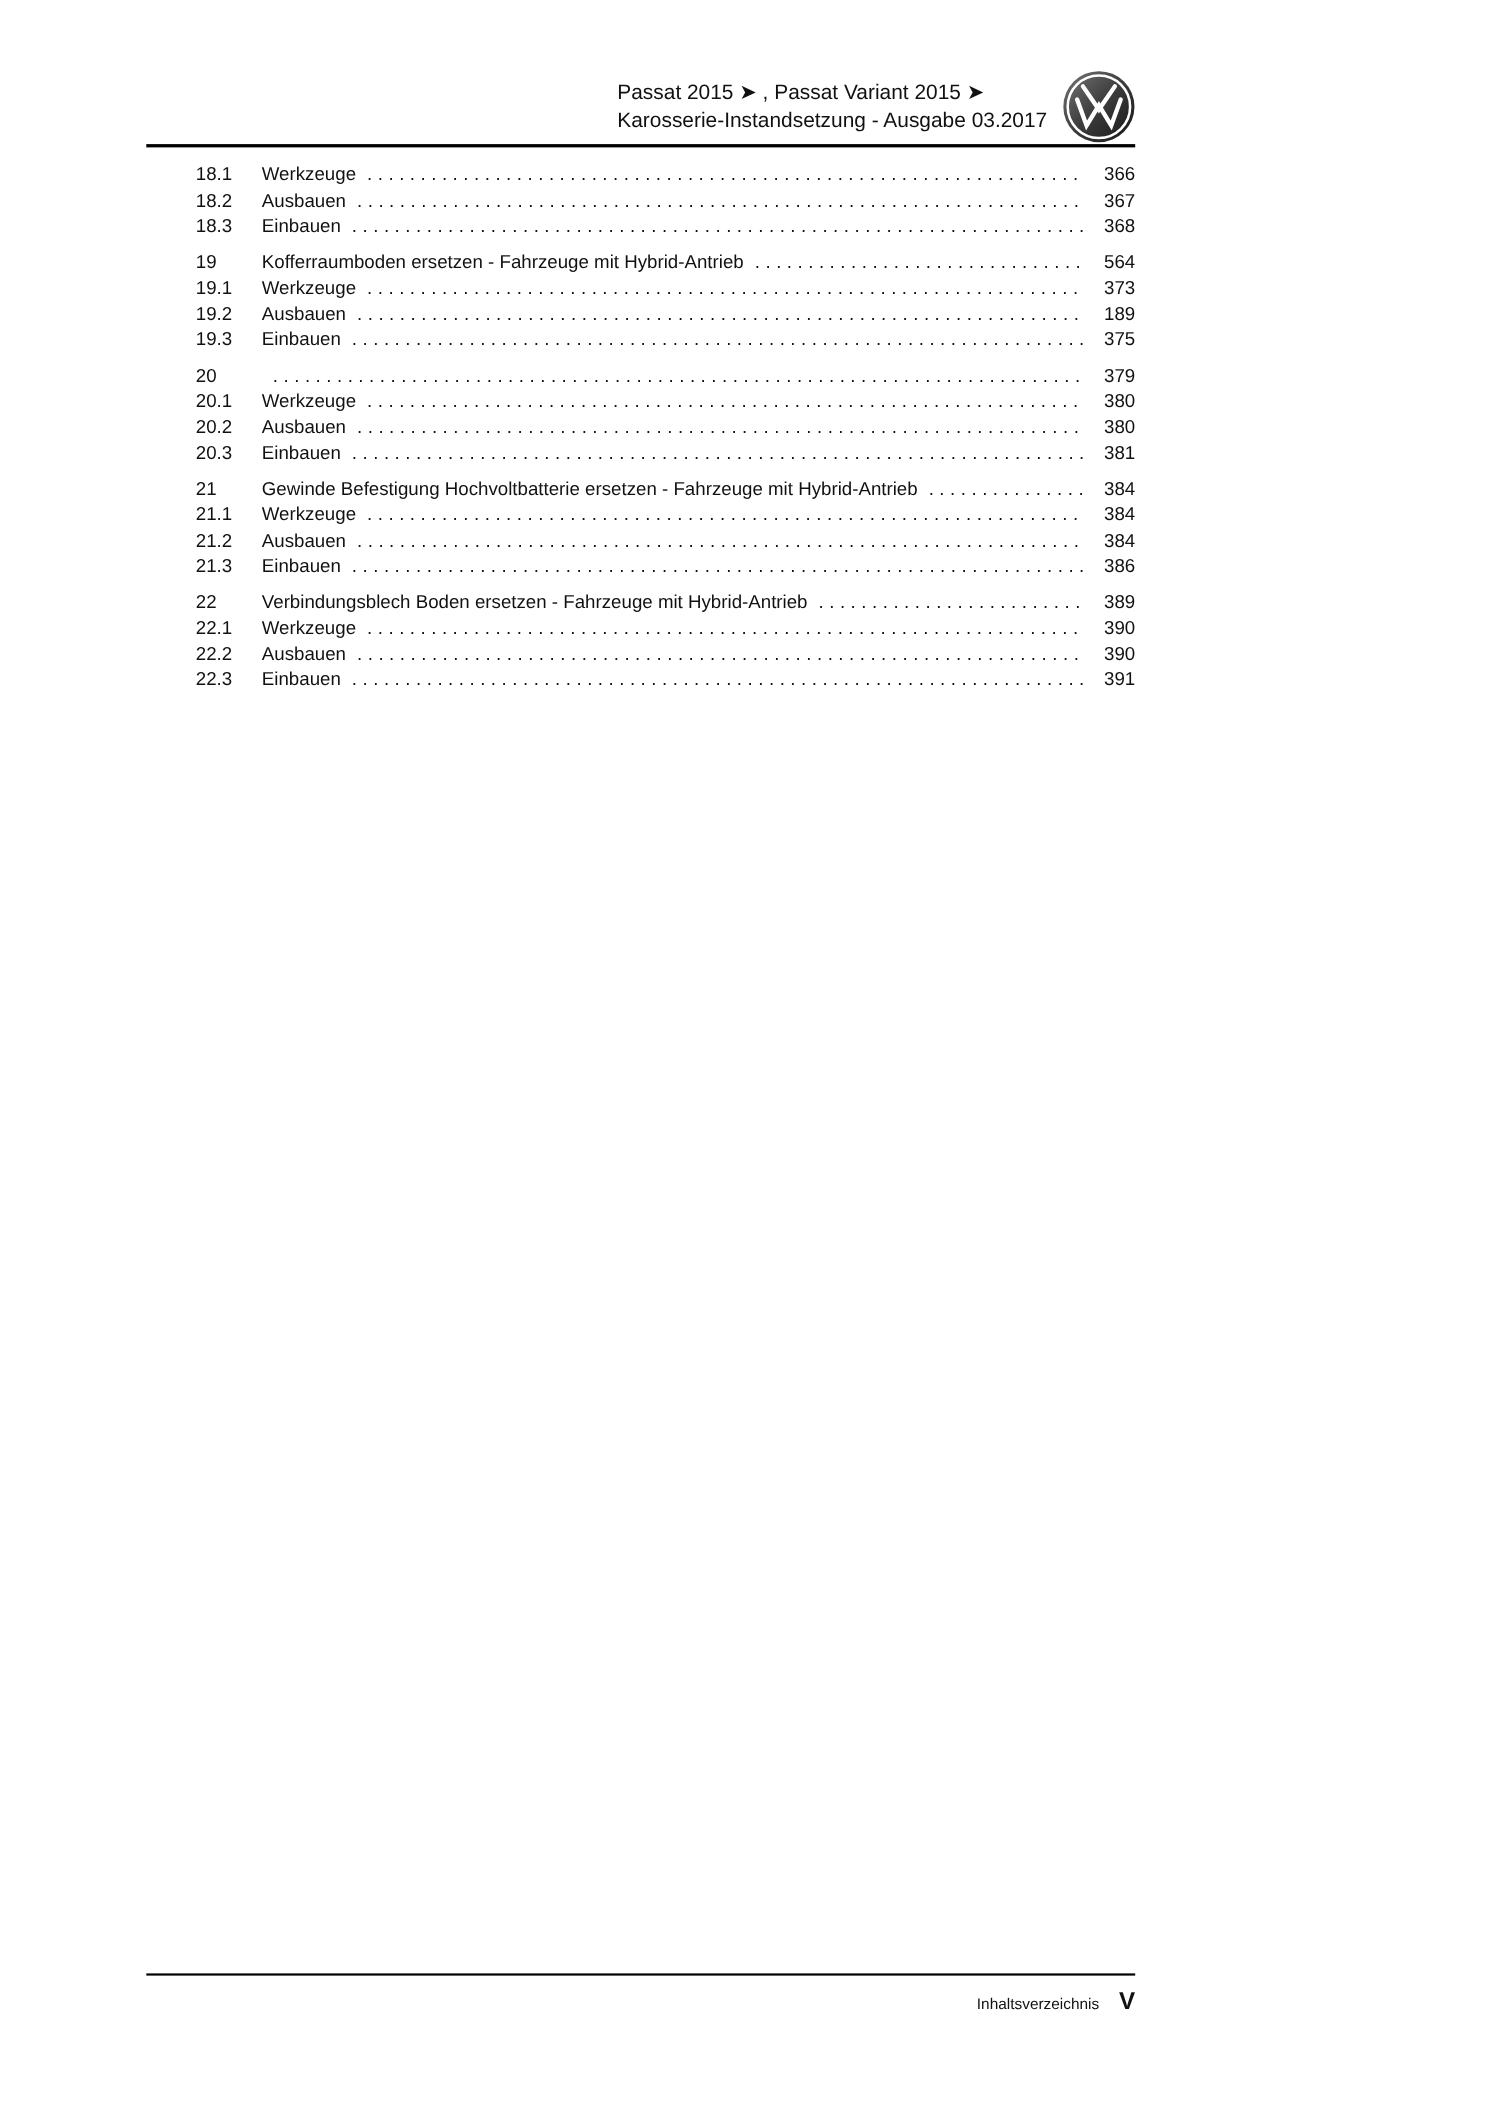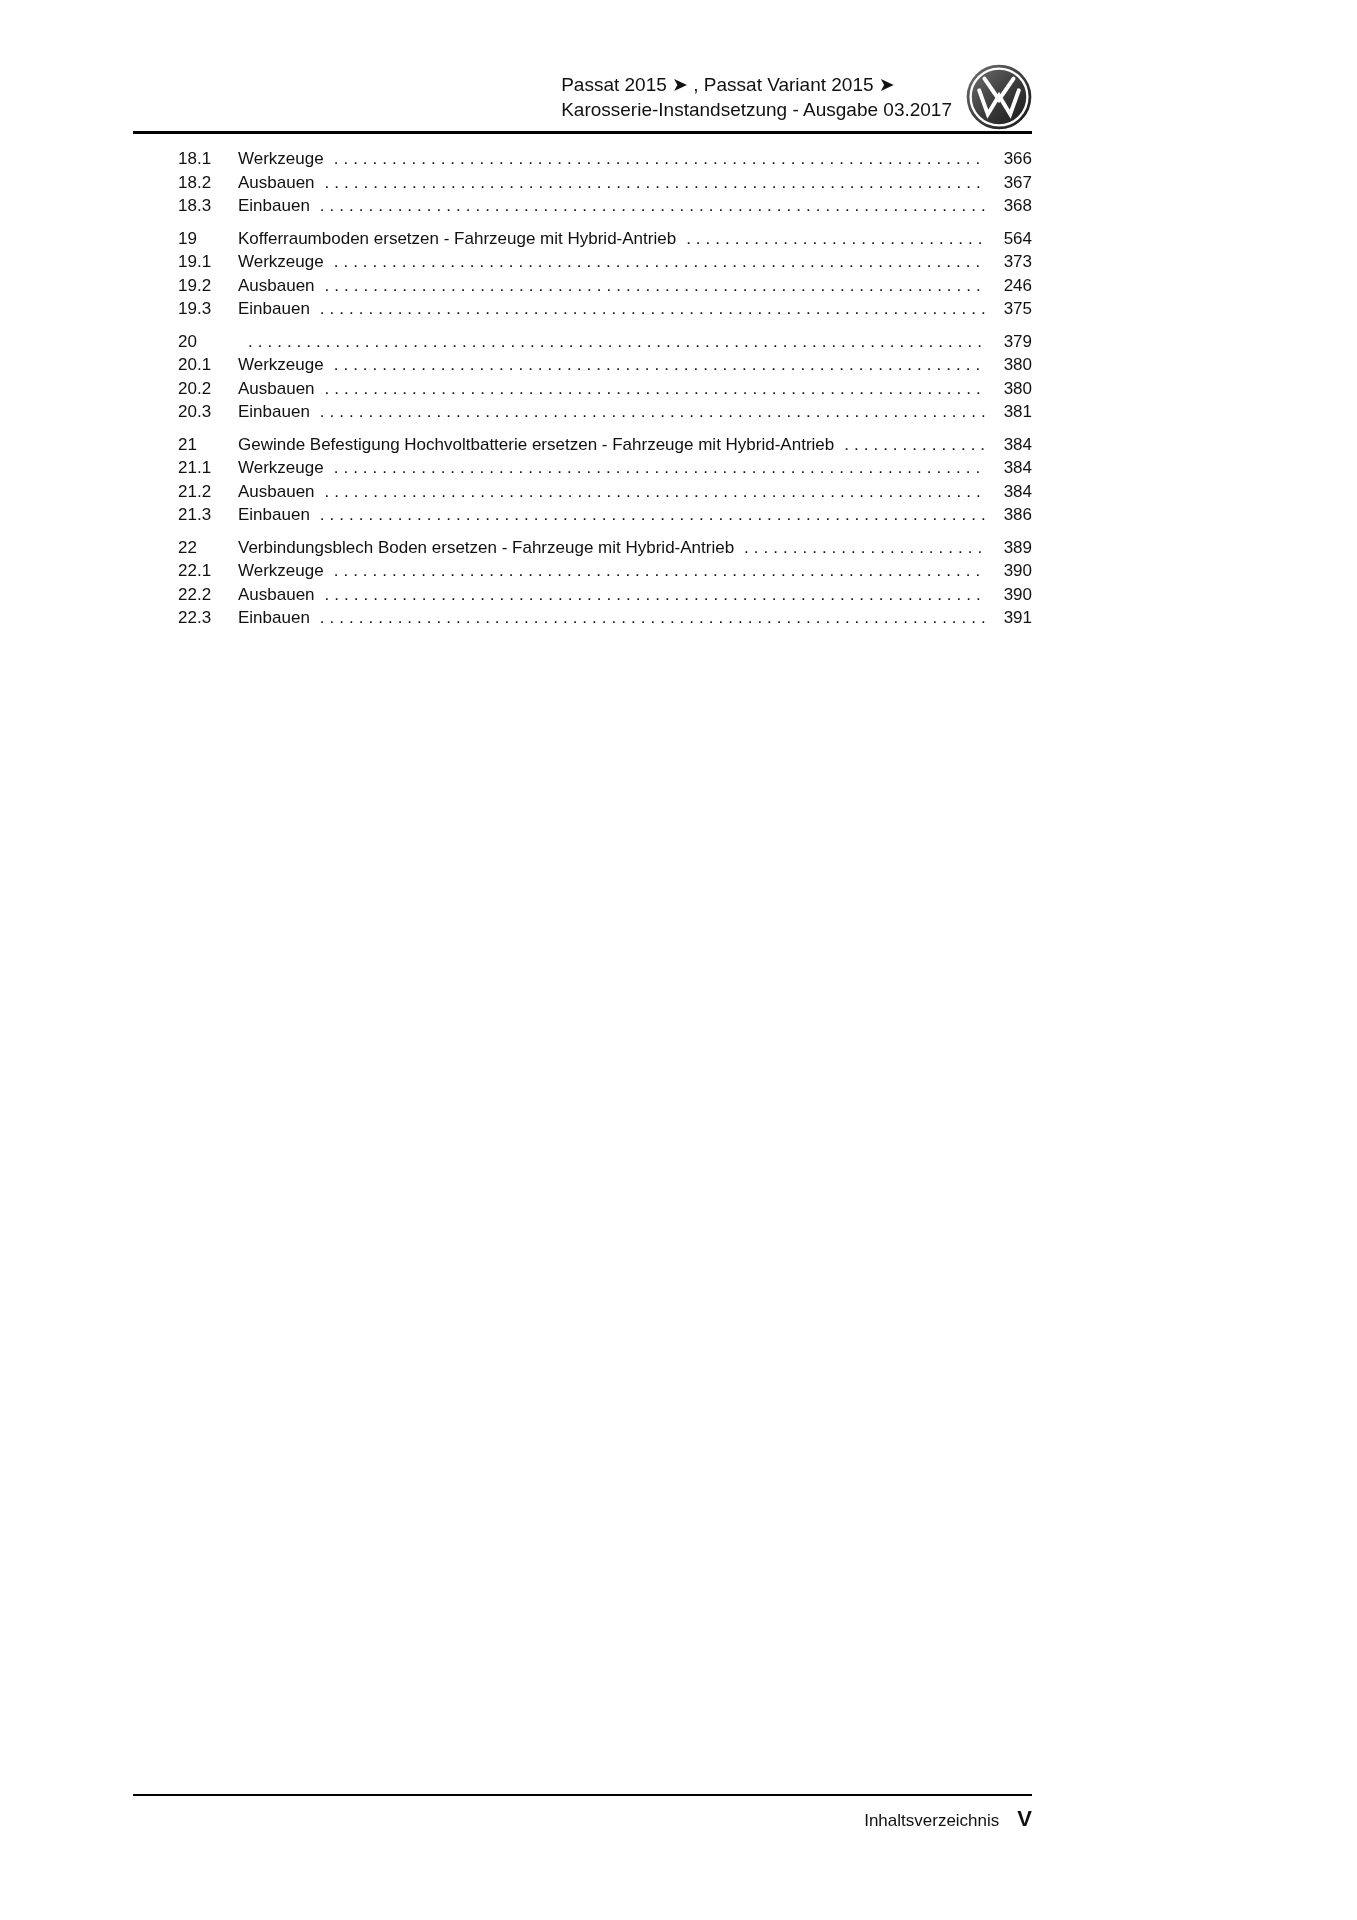--- a/index.html
+++ b/index.html
@@ -101,21 +101,21 @@
     position: absolute;
     top: 1806px;
     left: 133px;
     width: 899px;
     display: flex;
     justify-content: flex-end;
     align-items: baseline;
     gap: 18px;
   }
   .footer-label {
-    font-size: 17px;
+    font-size: 14px;
   }
   .footer-marker {
     font-size: 22px;
     font-weight: bold;
   }
 </style>
 </head>
 <body>
 
 <div class="sheet">
@@ -172,21 +172,21 @@
       <div class="toc-row">
     <span class="toc-num">19.1</span>
     <span class="toc-title">Werkzeuge</span>
     <span class="toc-leader">................................................................................................................................................................</span>
     <span class="toc-page">373</span>
   </div>
       <div class="toc-row">
     <span class="toc-num">19.2</span>
     <span class="toc-title">Ausbauen</span>
     <span class="toc-leader">................................................................................................................................................................</span>
-    <span class="toc-page">246</span>
+    <span class="toc-page">189</span>
   </div>
       <div class="toc-row">
     <span class="toc-num">19.3</span>
     <span class="toc-title">Einbauen</span>
     <span class="toc-leader">................................................................................................................................................................</span>
     <span class="toc-page">375</span>
   </div>
       <div class="toc-row chapter">
     <span class="toc-num">20</span>
     <span class="toc-leader">................................................................................................................................................................</span>

